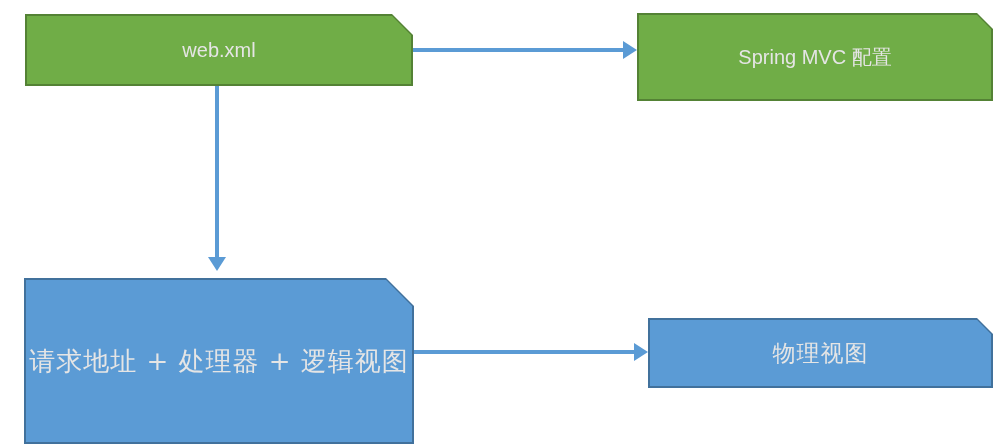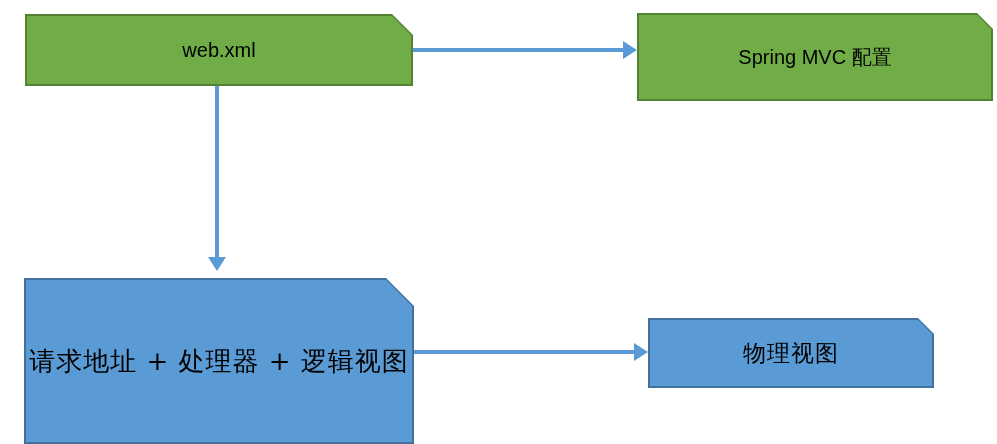--- a/index.html
+++ b/index.html
@@ -28,21 +28,21 @@
   .node.green { background: #548235; --snip: 21px; }
   .node.green .fill { background: #70AD47; }
   .node.blue { background: #41719C; --snip: 16px; }
   .node.blue .fill { background: #5B9BD5; }
   .node .label {
     position: absolute;
     inset: 0;
     display: flex;
     align-items: center;
     justify-content: center;
-    color: #000000;
+    color: #e5e5e5;
     text-align: center;
     white-space: nowrap;
   }
   .label-latin {
     font-family: "Liberation Sans", "DejaVu Sans", sans-serif;
     font-size: 20px;
   }
   .label-cjk {
     font-family: "DejaVu Serif", "Liberation Serif", serif;
     letter-spacing: 1px;
@@ -81,21 +81,21 @@
   <div class="node green" style="left:637px; top:13px; width:356px; height:88px; --snip:16px;">
     <div class="fill"></div>
     <div class="label label-latin">Spring MVC 配置</div>
   </div>
 
   <div class="node blue" style="left:24px; top:278px; width:390px; height:166px; --snip:28px;">
     <div class="fill"></div>
     <div class="label label-cjk" style="font-size:26px;">请求地址 + 处理器 + 逻辑视图</div>
   </div>
 
-  <div class="node blue" style="left:648px; top:318px; width:286px; height:70px;">
+  <div class="node blue" style="left:648px; top:318px; width:345px; height:70px;">
     <div class="fill"></div>
     <div class="label label-cjk" style="font-size:23px;">物理视图</div>
   </div>
 
   <div class="arrow-line" style="left:413px; top:48px; width:212px; height:4px;"></div>
   <div class="arrow-head right" style="left:623px; top:41px;"></div>
 
   <div class="arrow-line" style="left:215px; top:86px; width:4px; height:171px;"></div>
   <div class="arrow-head down" style="left:208px; top:257px;"></div>
 

